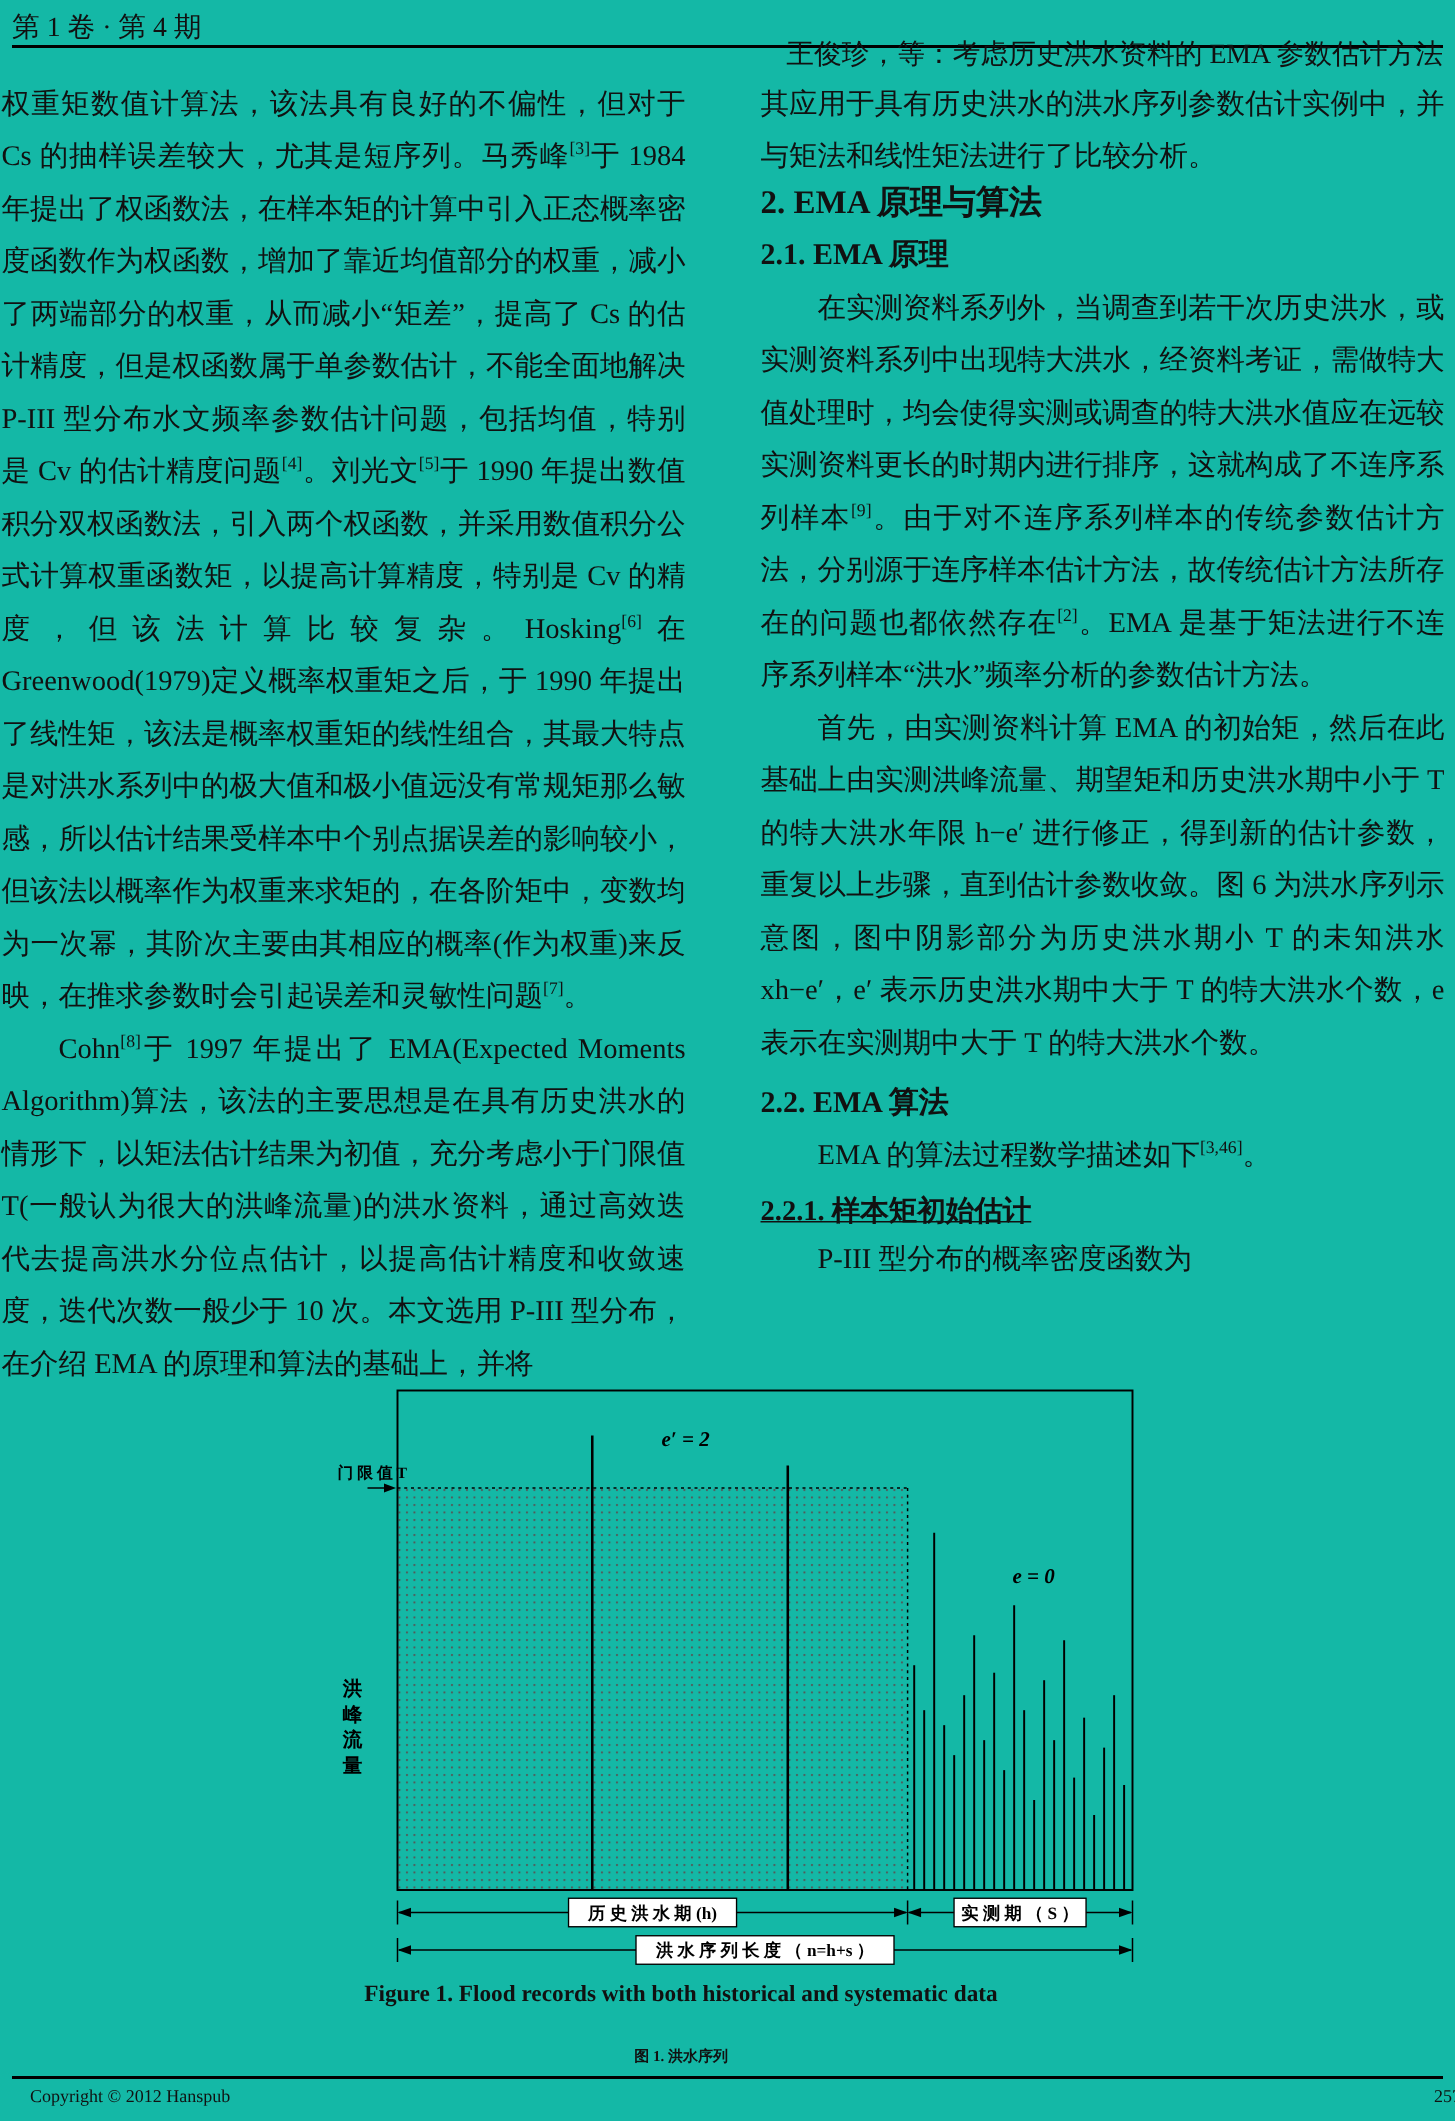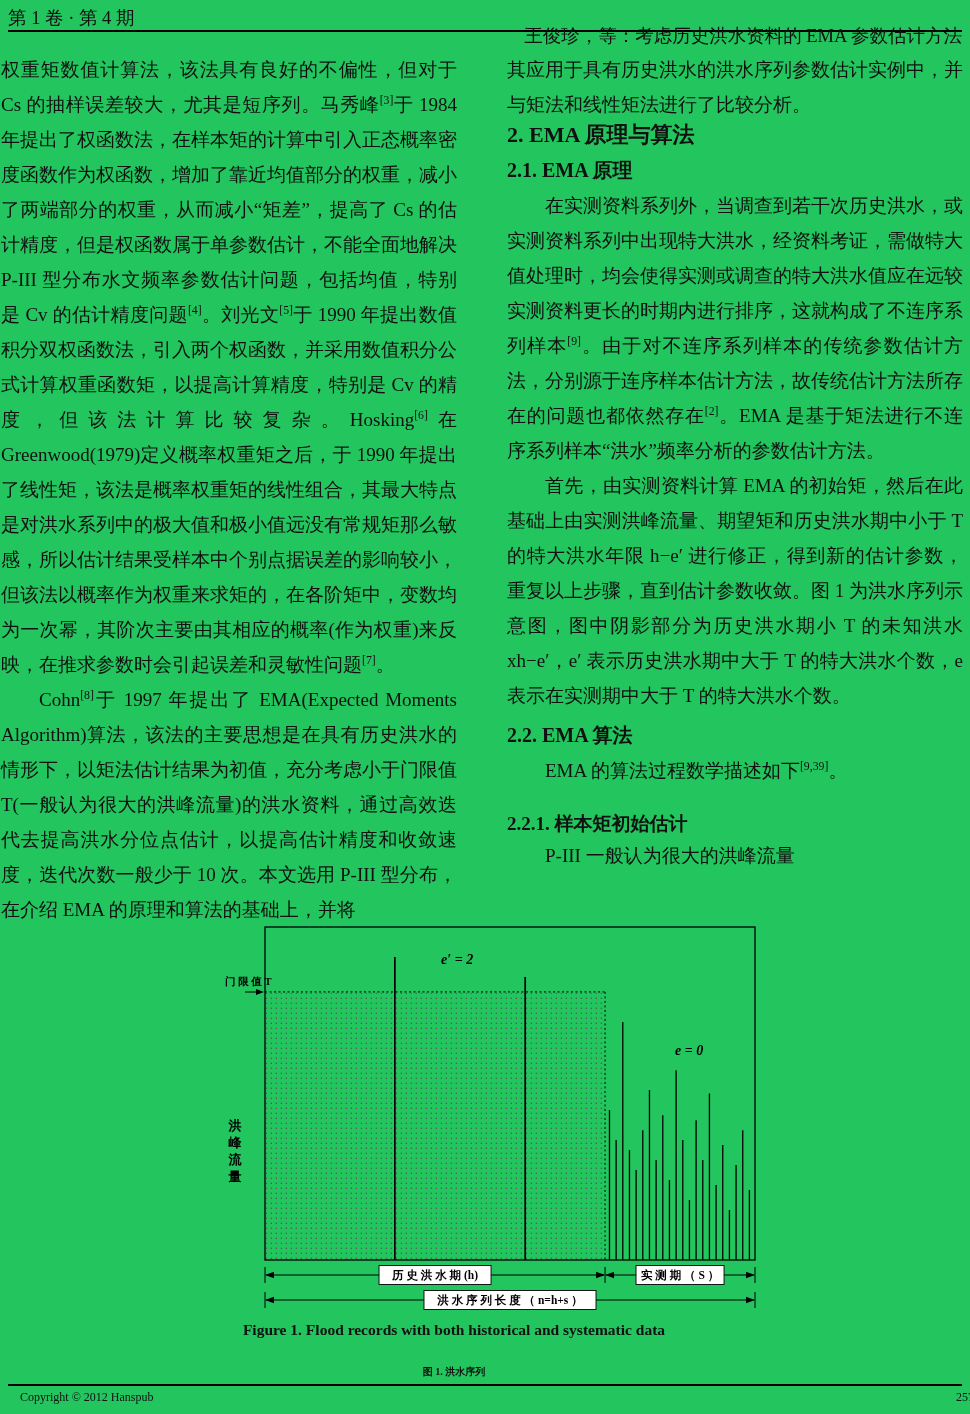--- a/index.html
+++ b/index.html
@@ -1,40 +1,40 @@
 <!DOCTYPE html>
 <html><head>
 <meta charset="utf-8">
 <style>
   * { box-sizing: border-box; }
   html, body { margin: 0; padding: 0; background: #ffffff; }
   .page {
     position: relative; width: 970px; height: 1414px; margin: 0 auto;
-    background: #22c55e; color: #111;
+    background: #14b8a6; color: #111;
     font-family: "Liberation Serif", "DejaVu Serif", serif;
     overflow: hidden;
   }
   
   .pg-header { position: absolute; left: 8px; top: 2px; width: 954px; height: 30px;
                border-bottom: 2px solid #000; }
   .pg-header .issue { position: absolute; left: 0; top: 3px; font-size: 18.5px; }
   .pg-header .rtitle { position: absolute; left: 0; top: 21px; width: 100%;
                        text-align: right; font-size: 18.5px; }
   
   .col { position: absolute; top: 52px; width: 456px; font-size: 19px;
          line-height: 35px; text-align: justify; }
   .col-left { left: 1px; }
   .col-right { left: 507px; }
   .col p { margin: 0; padding: 0; }
   p.ind { text-indent: 2em; }
   sup { font-size: 0.62em; vertical-align: super; line-height: 0; }
   h2.sec, h3.sec, h4.sec { font-weight: bold; text-align: left; }
   h2.sec { font-size: 22px; line-height: 26px; margin: 0 0 8px; }
   h3.sec { font-size: 20px; line-height: 24px; margin: 10px 0 6px; }
-  h4.sec { font-size: 19px; line-height: 24px; margin: 24px 0 2px; }
+  h4.sec { font-size: 19px; line-height: 24px; margin: 8px 0 2px; text-decoration: underline; }
   
   .figure { position: absolute; left: 225px; top: 922px; width: 545px; height: 395px; }
   #figure-svg text { font-family: "Liberation Serif", "DejaVu Serif", serif; }
   .caption { position: absolute; left: 0; top: 1320px; width: 908px;
              text-align: center; font-weight: bold; }
   .caption .en { font-size: 15.5px; line-height: 20px; }
   .caption .zh { font-size: 10px; line-height: 22px; margin-top: 21px; }
   
   .footer-rule { position: absolute; left: 8px; top: 1384px; width: 954px;
                  border-top: 2px solid #000; }
@@ -55,25 +55,25 @@
   <div class="col col-left">
     <p>权重矩数值计算法，该法具有良好的不偏性，但对于 Cs 的抽样误差较大，尤其是短序列。马秀峰<sup>[3]</sup>于 1984 年提出了权函数法，在样本矩的计算中引入正态概率密度函数作为权函数，增加了靠近均值部分的权重，减小了两端部分的权重，从而减小“矩差”，提高了 Cs 的估计精度，但是权函数属于单参数估计，不能全面地解决 P-III 型分布水文频率参数估计问题，包括均值，特别是 Cv 的估计精度问题<sup>[4]</sup>。刘光文<sup>[5]</sup>于 1990 年提出数值积分双权函数法，引入两个权函数，并采用数值积分公式计算权重函数矩，以提高计算精度，特别是 Cv 的精度，但该法计算比较复杂。Hosking<sup>[6]</sup>在 Greenwood(1979)定义概率权重矩之后，于 1990 年提出了线性矩，该法是概率权重矩的线性组合，其最大特点是对洪水系列中的极大值和极小值远没有常规矩那么敏感，所以估计结果受样本中个别点据误差的影响较小，但该法以概率作为权重来求矩的，在各阶矩中，变数均为一次幂，其阶次主要由其相应的概率(作为权重)来反映，在推求参数时会引起误差和灵敏性问题<sup>[7]</sup>。</p>
     <p class="ind">Cohn<sup>[8]</sup>于 1997 年提出了 EMA(Expected Moments Algorithm)算法，该法的主要思想是在具有历史洪水的情形下，以矩法估计结果为初值，充分考虑小于门限值 T(一般认为很大的洪峰流量)的洪水资料，通过高效迭代去提高洪水分位点估计，以提高估计精度和收敛速度，迭代次数一般少于 10 次。本文选用 P-III 型分布，在介绍 EMA 的原理和算法的基础上，并将</p>
   </div>
 
   <div class="col col-right">
     <p>其应用于具有历史洪水的洪水序列参数估计实例中，并与矩法和线性矩法进行了比较分析。</p>
     <h2 class="sec">2. EMA 原理与算法</h2>
     <h3 class="sec">2.1. EMA 原理</h3>
     <p class="ind">在实测资料系列外，当调查到若干次历史洪水，或实测资料系列中出现特大洪水，经资料考证，需做特大值处理时，均会使得实测或调查的特大洪水值应在远较实测资料更长的时期内进行排序，这就构成了不连序系列样本<sup>[9]</sup>。由于对不连序系列样本的传统参数估计方法，分别源于连序样本估计方法，故传统估计方法所存在的问题也都依然存在<sup>[2]</sup>。EMA 是基于矩法进行不连序系列样本“洪水”频率分析的参数估计方法。</p>
-    <p class="ind">首先，由实测资料计算 EMA 的初始矩，然后在此基础上由实测洪峰流量、期望矩和历史洪水期中小于 T 的特大洪水年限 h−e′ 进行修正，得到新的估计参数，重复以上步骤，直到估计参数收敛。图 1 为洪水序列示意图，图中阴影部分为历史洪水期小 T 的未知洪水 xh−e′，e′ 表示历史洪水期中大于 T 的特大洪水个数，e 表示在实测期中大于 T 的特大洪水个数。</p>
+    <p class="ind">首先，由实测资料计算 EMA 的初始矩，然后在此基础上由实测洪峰流量、期望矩和历史洪水期中小于 T 的特大洪水年限 h−e′ 进行修正，得到新的估计参数，重复以上步骤，直到估计参数收敛。图 6 为洪水序列示意图，图中阴影部分为历史洪水期小 T 的未知洪水 xh−e′，e′ 表示历史洪水期中大于 T 的特大洪水个数，e 表示在实测期中大于 T 的特大洪水个数。</p>
     <h3 class="sec">2.2. EMA 算法</h3>
-    <p class="ind">EMA 的算法过程数学描述如下<sup>[9,39]</sup>。</p>
+    <p class="ind">EMA 的算法过程数学描述如下<sup>[3,46]</sup>。</p>
     <h4 class="sec">2.2.1. 样本矩初始估计</h4>
-    <p class="ind">P-III 一般认为很大的洪峰流量</p>
+    <p class="ind">P-III 型分布的概率密度函数为</p>
   </div>
 
   <div class="figure">
     <svg id="figure-svg" width="545" height="395" viewBox="0 0 545 395">
         <defs>
           <pattern id="stipple" width="5" height="5" patternUnits="userSpaceOnUse">
             <circle cx="1.3" cy="1.3" r="0.75" fill="#555"></circle>
           </pattern>
         </defs>
         <rect x="40.5" y="70.435" width="339.06" height="267.065" fill="url(#stipple)"></rect>

